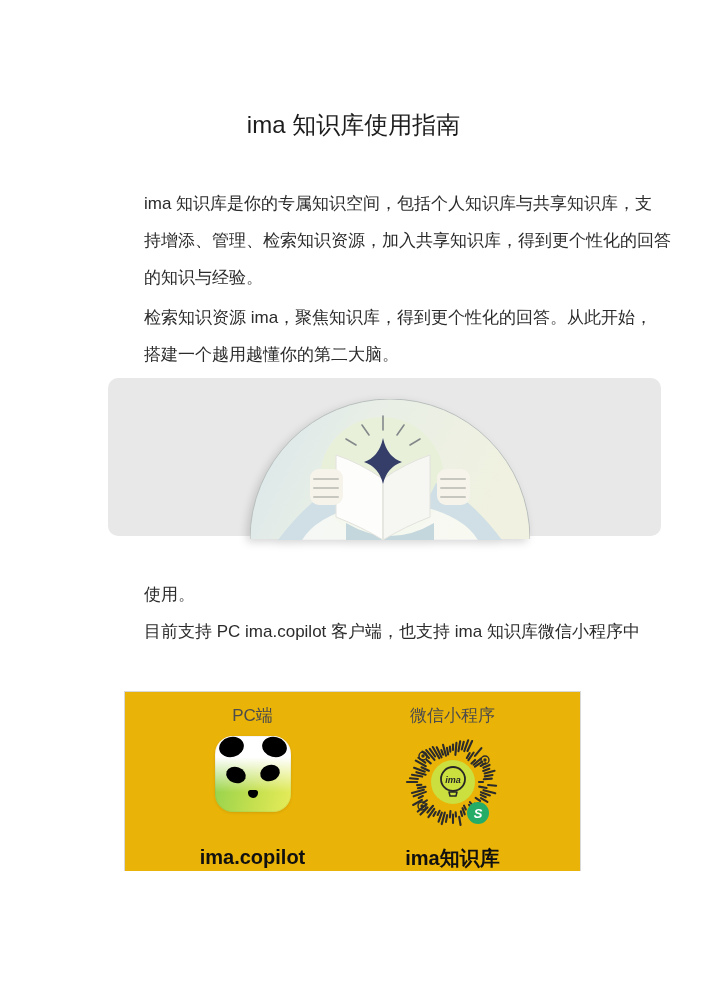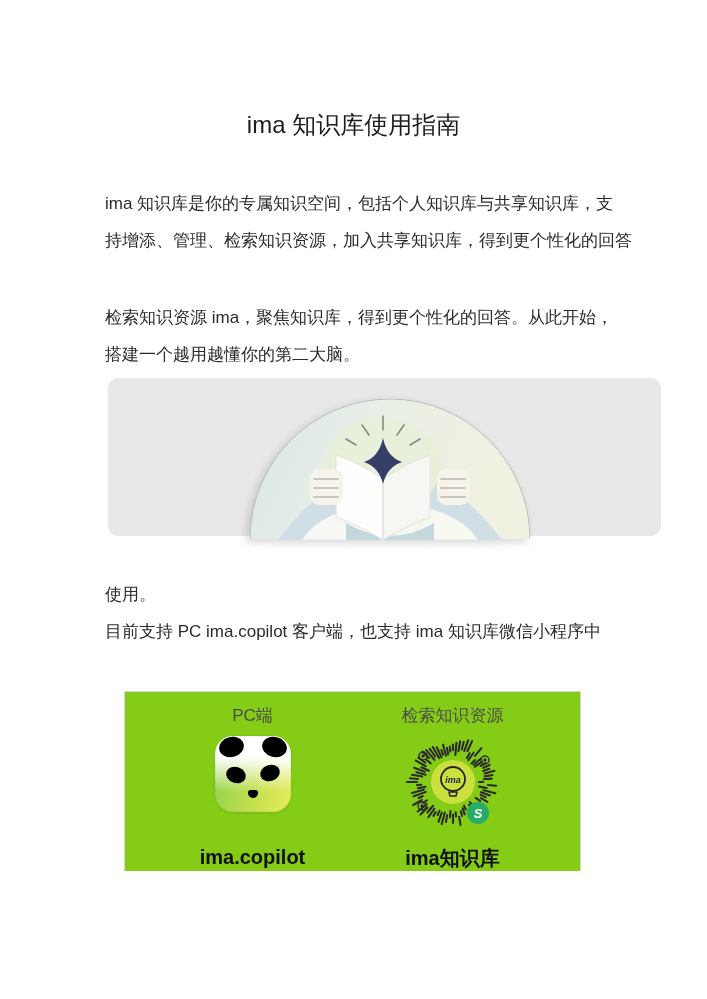--- a/index.html
+++ b/index.html
@@ -4,32 +4,32 @@
 <style>
   html,body{margin:0;padding:0;background:#ffffff;}
   body{width:707px;height:999px;position:relative;overflow:hidden;
        font-family:"Liberation Sans","DejaVu Sans",sans-serif;color:#2b2b2b;}
   .page{position:absolute;inset:0;background:#fff;}
 
   .doc-title{position:absolute;top:108px;left:105px;width:497px;height:34px;
              line-height:34px;text-align:center;font-size:24px;font-weight:normal;color:#1c1c1c;}
 
   .para{position:absolute;left:105px;width:502px;font-size:17px;color:#2b2b2b;}
-  .para .line{height:37px;line-height:37px;white-space:nowrap;}
+  .para .line{height:37px;line-height:37px;white-space:nowrap;margin-left:39px;}
   #p-intro{top:185px;}
   #p-start{top:299px;}
   #p-support{top:576px;}
 
   .banner{position:absolute;left:108px;top:378px;width:553px;height:158px;
           background:#e8e8e8;border-radius:10px;}
   .hero-svg{position:absolute;left:250px;top:399px;
             filter:drop-shadow(-3px 3px 4px rgba(0,0,0,0.16));}
 
   .card{position:absolute;left:124px;top:691px;width:457px;height:180px;box-sizing:border-box;
-        background:#84cc16;border:1px solid #d8d8d8;border-bottom:none;
+        background:#eab308;border:1px solid #d8d8d8;border-bottom:none;
         display:flex;justify-content:center;gap:20px;}
   .col{width:180px;display:flex;flex-direction:column;align-items:center;}
   .col-label{margin-top:12px;height:24px;line-height:24px;font-size:17px;color:#4c4c4c;}
   .icon-box{height:92px;display:flex;align-items:center;justify-content:flex-end;}
   .app-name{height:28px;line-height:28px;font-size:20px;font-weight:bold;color:#101010;white-space:nowrap;margin-top:24px;}
 
   
   .panda{width:76px;height:76px;border-radius:18px;position:relative;overflow:hidden;
          background:
            linear-gradient(to top, rgba(255,255,255,0) 26%, #ffffff 72%),
@@ -49,20 +49,21 @@
 </head>
 <body>
 
 <div class="page">
 
   <div class="doc-title">ima 知识库使用指南</div>
 
   <div class="para" id="p-intro">
     <div class="line">ima 知识库是你的专属知识空间，包括个人知识库与共享知识库，支</div>
     <div class="line">持增添、管理、检索知识资源，加入共享知识库，得到更个性化的回答</div>
+    <div class="line">的知识与经验。</div>
   </div>
 
   <div class="para" id="p-start">
     <div class="line">检索知识资源 ima，聚焦知识库，得到更个性化的回答。从此开始，</div>
     <div class="line">搭建一个越用越懂你的第二大脑。</div>
   </div>
 
   <div class="banner"></div>
 
   <svg class="hero-svg" width="280" height="141" viewBox="0 0 280 141">
@@ -129,21 +130,21 @@
           <div class="ear r"></div>
           <div class="eye l"></div>
           <div class="eye r"></div>
           <div class="nose"></div>
         </div>
       </div>
       <div class="app-name">ima.copilot</div>
     </div>
 
     <div class="col">
-      <div class="col-label">检索知识资源</div>
+      <div class="col-label">微信小程序</div>
       <div class="icon-box">
         <svg class="qr-svg" width="96" height="96" viewBox="0 0 96 96">
           <g id="qr-rays">
               <line x1="74" y1="48" x2="78" y2="48" stroke="#2b2b2b" stroke-width="2.1" stroke-linecap="round"></line>
               <line x1="83.08289294655273" y1="51.06935541651696" x2="91.11869205781979" y2="51.772396741124524" stroke="#2b2b2b" stroke-width="2.1" stroke-linecap="round"></line>
               <line x1="74.1684905462761" y1="52.61421092772287" x2="81.6577020564647" y2="53.934760981201514" stroke="#2b2b2b" stroke-width="2.1" stroke-linecap="round"></line>
               <line x1="78.50608763479879" y1="56.17408154597739" x2="90.25949538323316" y2="59.32339766048408" stroke="#2b2b2b" stroke-width="2.1" stroke-linecap="round"></line>
               <line x1="75.94395627546933" y1="58.17076831190708" x2="84.91353283519157" y2="61.435427193617826" stroke="#2b2b2b" stroke-width="2.1" stroke-linecap="round"></line>
               <line x1="75.67392263098742" y1="60.90456205401836" x2="80.721340587762" y2="63.258211701171405" stroke="#2b2b2b" stroke-width="2.1" stroke-linecap="round"></line>
               <line x1="75.93873100219736" y1="64.13043386493518" x2="82.3849622550476" y2="67.85216721402685" stroke="#2b2b2b" stroke-width="2.1" stroke-linecap="round"></line>

